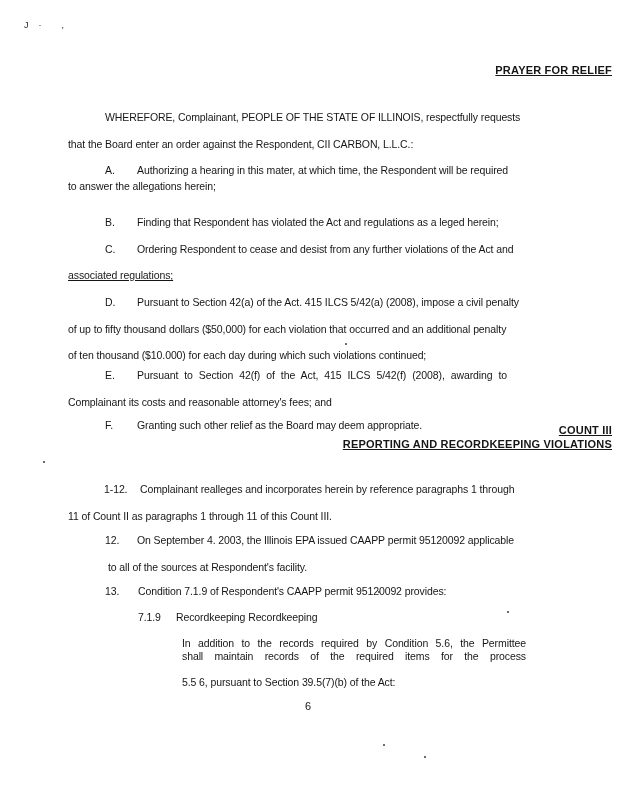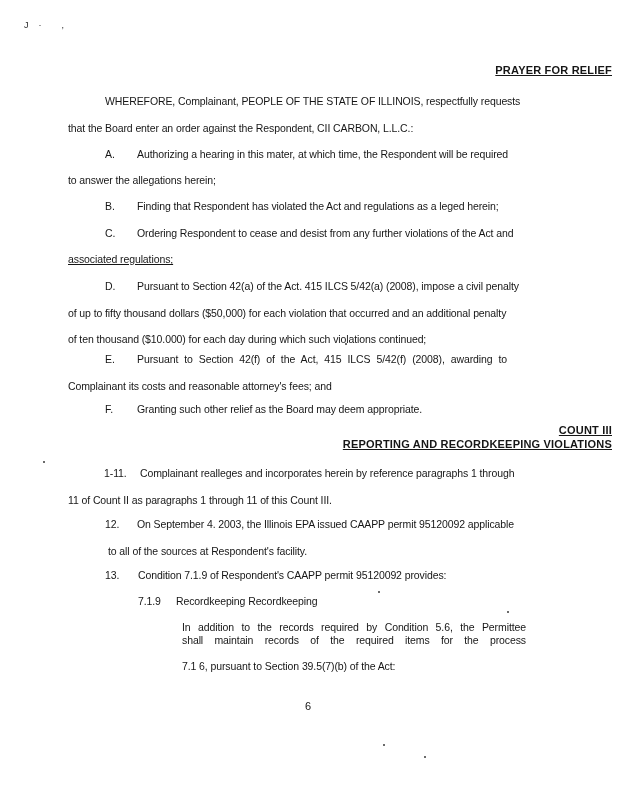--- a/index.html
+++ b/index.html
@@ -3,21 +3,21 @@
 <meta charset="utf-8">
 <style>
   html,body { margin:0; padding:0; background:#e8e8e8; }
   .page {
     position:relative; width:624px; height:800px; margin:0 auto;
     background:#ffffff; overflow:hidden;
     font-family:"Liberation Sans", sans-serif; color:#161616;
   }
   .ln {
     position:absolute; white-space:pre;
-    font-size:10.5px; letter-spacing:-0.1px; line-height:12px;
+    font-size:10.5px; letter-spacing:-0.1px; line-height:12px;margin-top:16px;
   }
   .spread { word-spacing:3.2px; }
   .center-title {
     position:absolute; left:0; width:612px; text-align:right;
     font-weight:bold; text-decoration:underline;
     font-size:11px; letter-spacing:0.2px; white-space:pre;
   }
   .qline { font-size:10.5px; letter-spacing:-0.1px; }
   .qjust {
     display:block; width:344px; white-space:normal;
@@ -34,21 +34,21 @@
 
   <span class="marks" style="left:24px; top:20px;">J    ·        ,</span>
 
   <div class="center-title" style="top:64px;">PRAYER FOR RELIEF</div>
 
   <span class="ln" style="left:105px; top:95px;">WHEREFORE, Complainant, PEOPLE OF THE STATE OF ILLINOIS, respectfully requests</span>
   <span class="ln" style="left:68px; top:122px;">that the Board enter an order against the Respondent, CII CARBON, L.L.C.:</span>
 
   <span class="ln" style="left:105px; top:148px;">A.</span>
   <span class="ln" style="left:137px; top:148px;text-align:center;">Authorizing a hearing in this mater, at which time, the Respondent will be required</span>
-  <span class="ln" style="left:68px; top:174px;">to answer the allegations herein;</span>
+  <span class="ln" style="left:68px; top:164px;">to answer the allegations herein;</span>
 
   <span class="ln" style="left:105px; top:200px;">B.</span>
   <span class="ln" style="left:137px; top:200px;">Finding that Respondent has violated the Act and regulations as a leged herein;</span>
 
   <span class="ln" style="left:105px; top:227px;">C.</span>
   <span class="ln" style="left:137px; top:227px;">Ordering Respondent to cease and desist from any further violations of the Act and</span>
   <span class="ln" style="left:68px; top:253px;text-decoration:underline;">associated regulations;</span>
 
   <span class="ln" style="left:105px; top:280px;">D.</span>
   <span class="ln" style="left:137px; top:280px;">Pursuant to Section 42(a) of the Act. 415 ILCS 5/42(a) (2008), impose a civil penalty</span>
@@ -58,37 +58,37 @@
   <span class="ln" style="left:105px; top:353px;">E.</span>
   <span class="ln spread" style="left:137px; top:353px;">Pursuant to Section 42(f) of the Act, 415 ILCS 5/42(f) (2008), awarding to</span>
   <span class="ln" style="left:68px; top:380px;">Complainant its costs and reasonable attorney's fees; and</span>
 
   <span class="ln" style="left:105px; top:403px;">F.</span>
   <span class="ln" style="left:137px; top:403px;">Granting such other relief as the Board may deem appropriate.</span>
 
   <div class="center-title" style="top:424px;">COUNT III</div>
   <div class="center-title" style="top:438px;">REPORTING AND RECORDKEEPING VIOLATIONS</div>
 
-  <span class="ln" style="left:104px; top:467px;">1-11.</span>
+  <span class="ln" style="left:104px; top:467px;">1-12.</span>
   <span class="ln" style="left:140px; top:467px;">Complainant realleges and incorporates herein by reference paragraphs 1 through</span>
   <span class="ln" style="left:68px; top:494px;">11 of Count II as paragraphs 1 through 11 of this Count III.</span>
 
   <span class="ln" style="left:105px; top:518px;">12.</span>
   <span class="ln" style="left:137px; top:518px;">On September 4. 2003, the Illinois EPA issued CAAPP permit 95120092 applicable</span>
   <span class="ln" style="left:68px; top:545px;padding-left:40px;">to all of the sources at Respondent's facility.</span>
 
   <span class="ln" style="left:105px; top:569px;">13.</span>
   <span class="ln" style="left:138px; top:569px;">Condition 7.1.9 of Respondent's CAAPP permit 95120092 provides:</span>
 
   <span class="ln" style="left:138px; top:595px;">7.1.9</span>
   <span class="ln" style="left:176px; top:595px;">Recordkeeping Recordkeeping</span>
 
   <span class="ln qline qjust" style="left:182px; top:621px;">In addition to the records required by Condition 5.6, the Permittee</span>
   <span class="ln qline qjust" style="left:182px; top:634px;">shall maintain records of the required items for the process</span>
-  <span class="ln qline" style="left:182px; top:660px;">7.1 6, pursuant to Section 39.5(7)(b) of the Act:</span>
+  <span class="ln qline" style="left:182px; top:660px;">5.5 6, pursuant to Section 39.5(7)(b) of the Act:</span>
 
   <div class="pageno" style="top:700px;">6</div>
 
   <span class="speck" style="left:345px; top:343px;"></span>
   <span class="speck" style="left:378px; top:591px;"></span>
   <span class="speck" style="left:507px; top:611px;"></span>
   <span class="speck" style="left:383px; top:744px;"></span>
   <span class="speck" style="left:424px; top:756px;"></span>
   <span class="speck" style="left:43px; top:461px;"></span>
 

